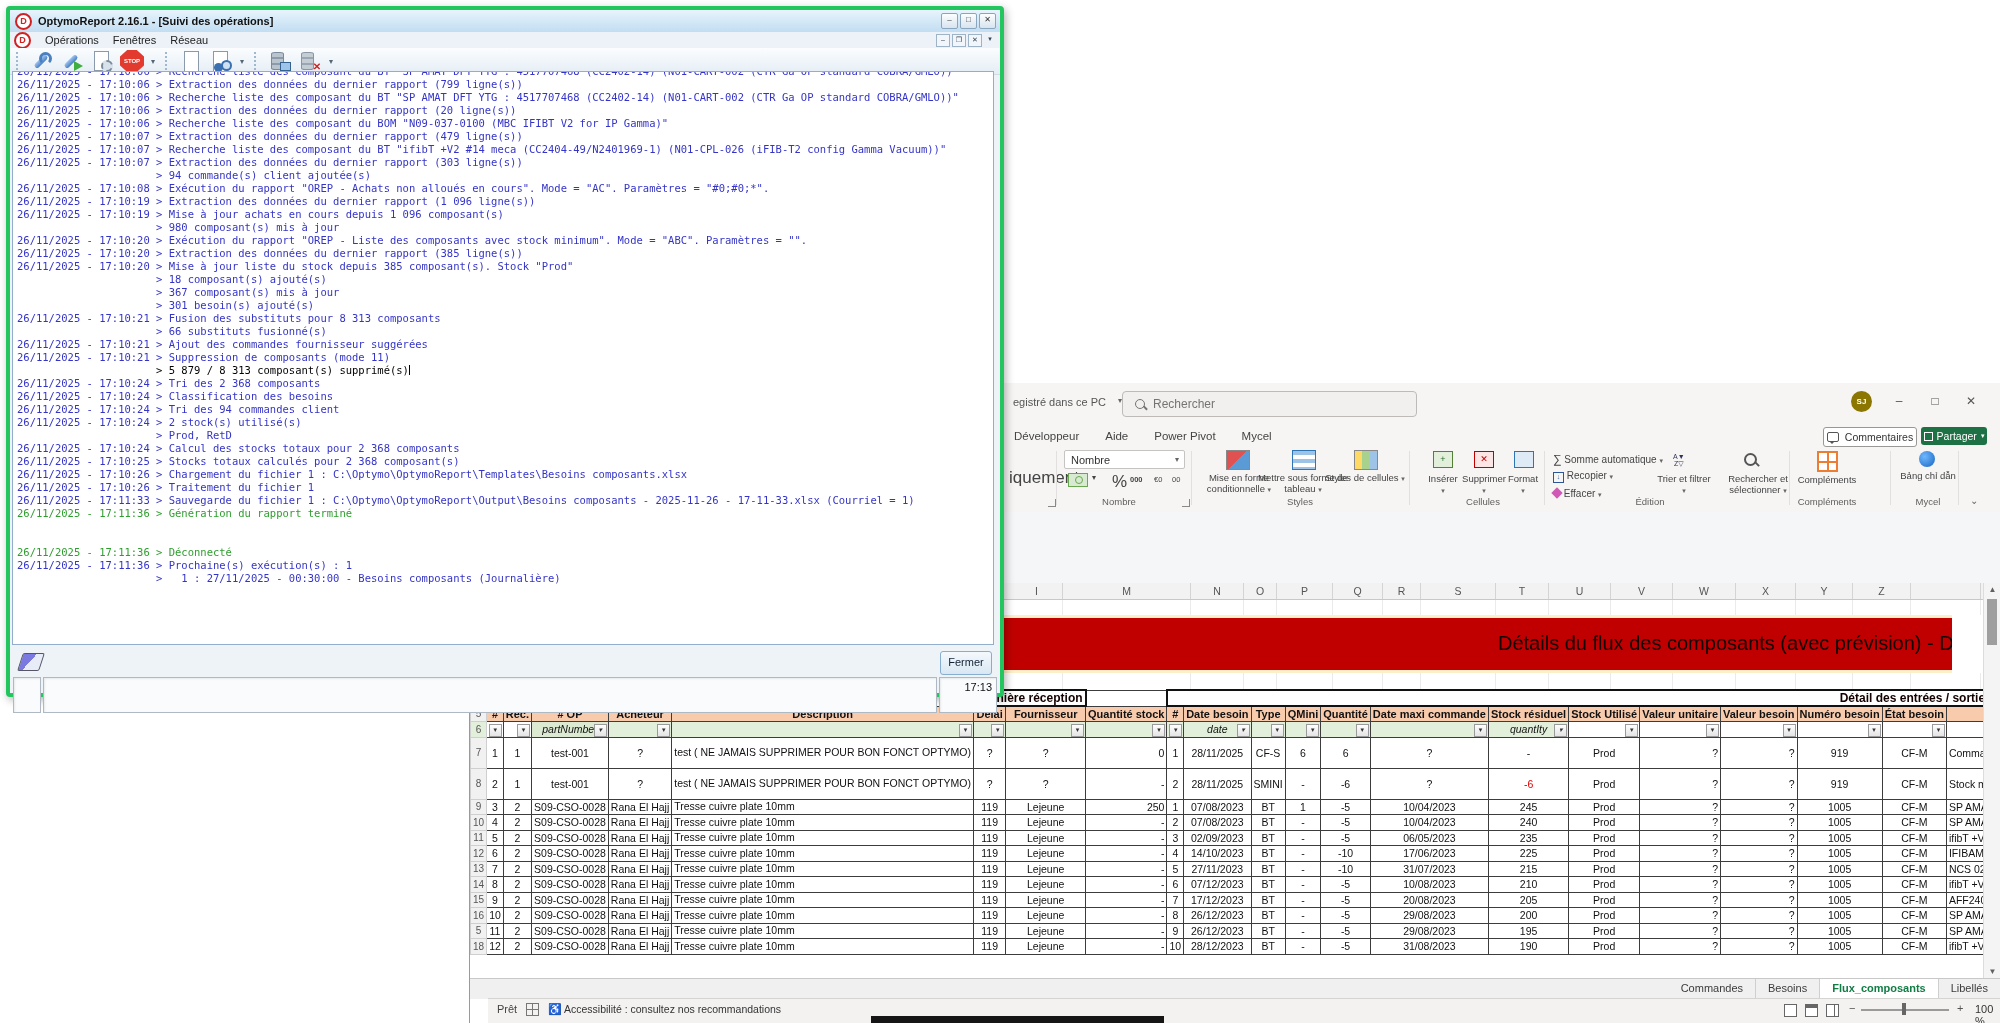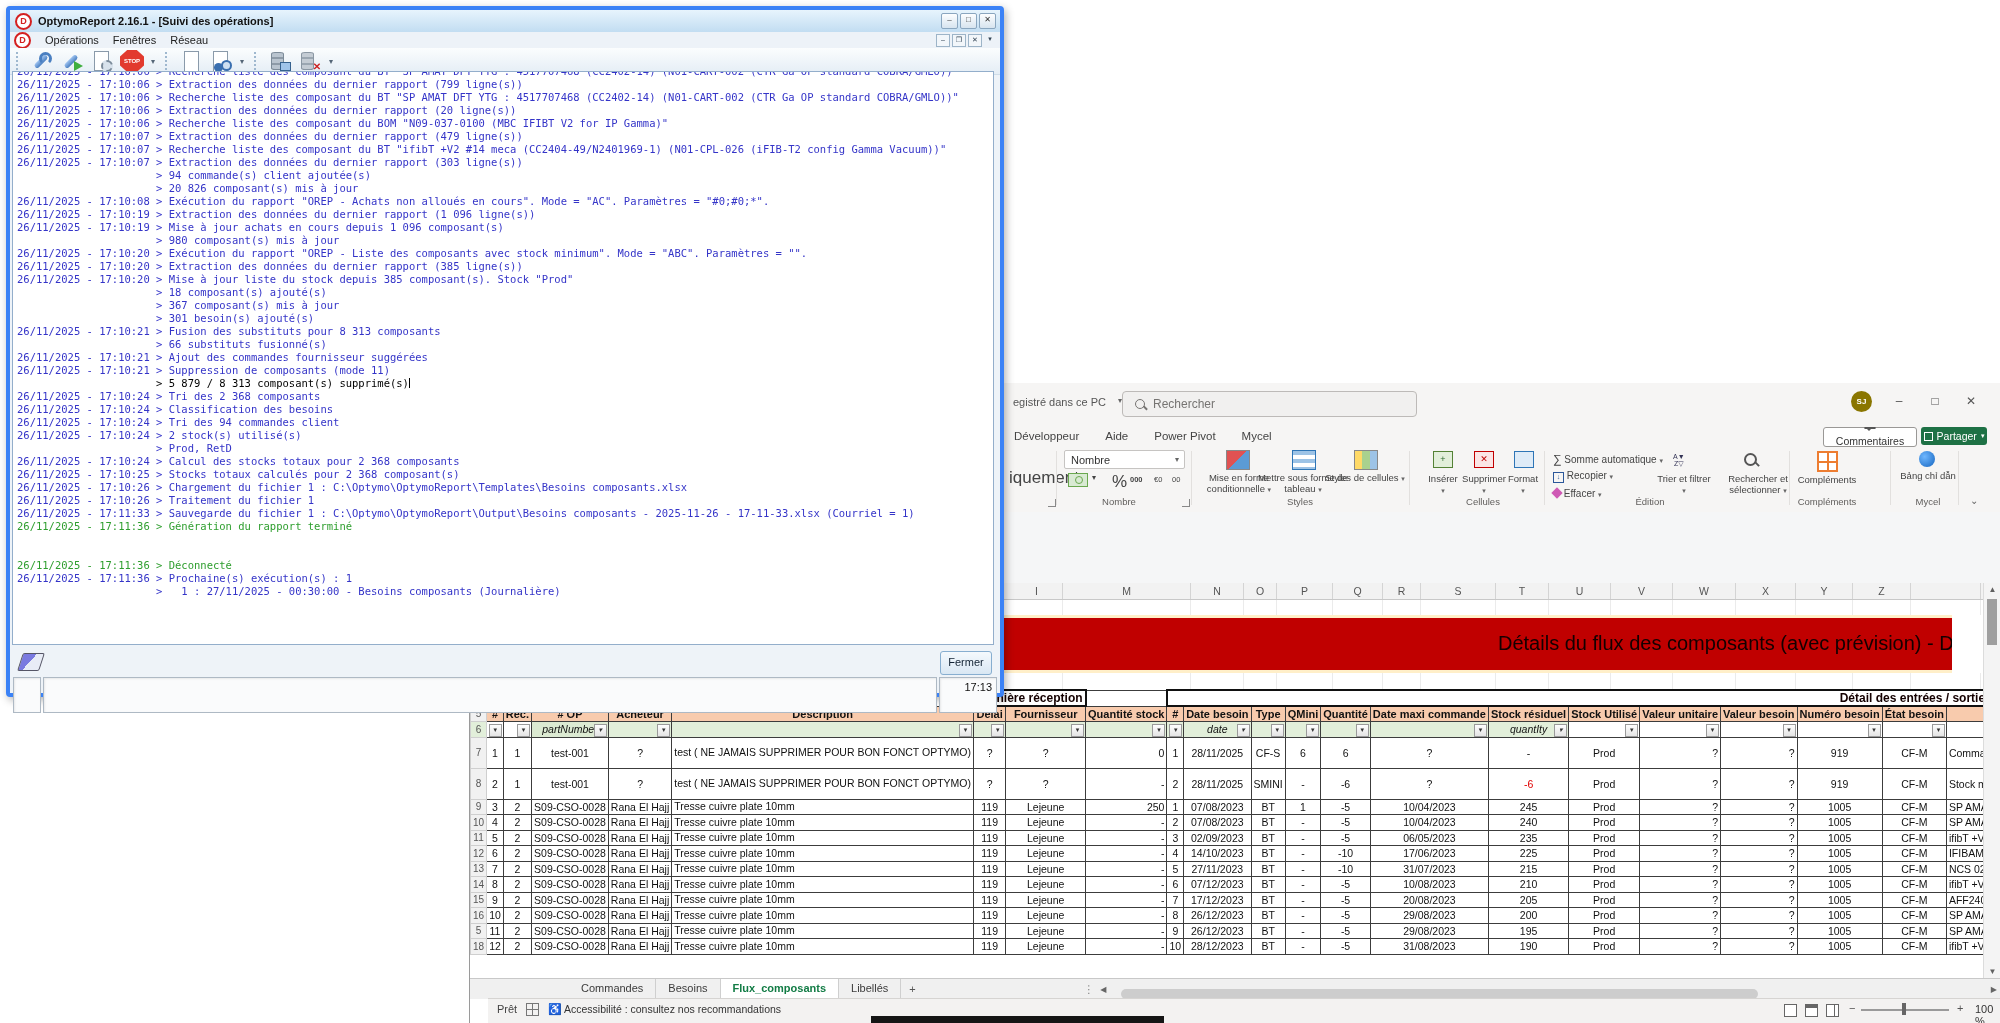--- a/index.html
+++ b/index.html
@@ -1,21 +1,21 @@
 <!DOCTYPE html>
 <html><head>
 <meta charset="utf-8">
 <style>
   html,body{margin:0;padding:0;}
   #screen{position:relative;width:2000px;height:1023px;overflow:hidden;background:#ffffff;
           font-family:"Liberation Sans",sans-serif;color:#222;}
 
   
   #optymo{position:absolute;left:6px;top:6px;width:998px;height:691px;background:#eef3f8;
-          border:4px solid #3b82f6;border-radius:4px;box-shadow:2px 3px 8px rgba(0,0,0,.3);z-index:100;box-sizing:border-box;}
+          border:4px solid #22c55e;border-radius:4px;box-shadow:2px 3px 8px rgba(0,0,0,.3);z-index:100;box-sizing:border-box;}
   .op-titlebar{position:absolute;left:0;top:0;right:0;height:22px;
       background:linear-gradient(#e7f4fd,#c2ddf2);display:flex;align-items:center;border-bottom:1px solid #b4d2ea;}
   .op-title{font-size:11px;font-weight:bold;color:#111;margin-left:6px;}
   .dicon{width:13px;height:13px;border-radius:50%;background:#fff;border:2px solid #d42020;
       color:#d42020;font-weight:bold;font-size:9px;line-height:13px;text-align:center;display:inline-block;margin-left:5px;flex:none;}
   .dicon::before{content:"D";}
   .op-ctrls{position:absolute;right:4px;top:3px;display:flex;gap:2px;}
   .op-btn{width:15px;height:14px;background:linear-gradient(#fdfeff,#d7e4ef);border:1px solid #8aa6bf;border-radius:2px;
       font-size:8px;line-height:12px;text-align:center;color:#333;}
   .op-menubar{position:absolute;left:0;top:22px;right:0;height:16px;background:#edf2f8;display:flex;align-items:center;border-bottom:1px solid #dbe6f0;}
@@ -68,21 +68,21 @@
   .search-box{position:absolute;left:652px;top:8px;width:293px;height:24px;background:#f1f0ef;border:1px solid #bdbab8;border-radius:4px;
       font-size:12px;color:#767472;display:flex;align-items:center;}
   .search-icon{width:8px;height:8px;border:1.5px solid #767472;border-radius:50%;margin:0 8px 0 12px;position:relative;}
   .search-icon::after{content:"";position:absolute;left:7px;top:7px;width:5px;height:1.5px;background:#767472;transform:rotate(45deg);}
   .avatar{position:absolute;left:1381px;top:8px;width:21px;height:21px;border-radius:50%;background:#8a7600;color:#fff;
       font-size:8px;font-weight:bold;text-align:center;line-height:21px;}
   .xl-ctrl{position:absolute;top:0;width:34px;height:36px;font-size:12px;color:#555;text-align:center;line-height:36px;}
   .xl-ribbontabs{position:absolute;left:0;top:42px;right:0;height:22px;background:#f6f5f4;display:flex;align-items:center;padding-left:544px;box-sizing:border-box;}
   .rtab{font-size:11.5px;color:#444;margin-right:26px;}
   .comments-btn{position:absolute;left:1353px;top:2px;width:92px;height:18px;border:1px solid #9a9896;border-radius:3px;background:#fff;
-      font-size:10.5px;color:#333;display:flex;align-items:center;justify-content:center;gap:6px;flex-direction:column;}
+      font-size:10.5px;color:#333;display:flex;align-items:center;justify-content:center;gap:6px;}
   .bubble-icon{width:10px;height:8px;border:1px solid #555;border-radius:2px;position:relative;}
   .bubble-icon::after{content:"";position:absolute;left:1px;bottom:-3px;border-left:3px solid transparent;border-right:3px solid transparent;border-top:3px solid #555;}
   .share-btn{position:absolute;left:1451px;top:2px;width:66px;height:18px;background:#1e7145;border-radius:3px;color:#fff;
       font-size:10.5px;display:flex;align-items:center;justify-content:center;gap:4px;}
   .share-icon{width:7px;height:7px;border:1px solid #fff;}
   .xl-ribbon{position:absolute;left:0;top:64px;right:0;height:65px;background:#f6f5f4;border-bottom:1px solid #dddbd9;font-size:10px;color:#444;}
   .rsep{position:absolute;top:4px;width:1px;height:54px;background:#e2e0de;}
   .grp-label{position:absolute;top:49px;font-size:9.5px;color:#605e5c;text-align:center;}
   .launcher{position:absolute;width:7px;height:7px;border-right:1.5px solid #888;border-bottom:1.5px solid #888;}
   .nmb-select{position:absolute;left:594px;top:3px;width:121px;height:19px;background:#fff;border:1px solid #c6c4c2;border-radius:2px;
@@ -145,21 +145,21 @@
   td.al{text-align:left;} td.ac{text-align:center;} td.ar{text-align:right;padding-right:6px;}
   td.wrap{white-space:normal;line-height:13px;}
   td.neg{color:#e00000;}
   tr.grp-top td{border-top:2px solid #111;}
 
   
   #vscroll{position:absolute;left:1513px;top:200px;width:17px;height:395px;background:#f4f4f4;border-left:1px solid #dcdcdc;z-index:20;}
   #vscroll .up{position:absolute;top:2px;left:0;right:0;text-align:center;font-size:8px;color:#606060;}
   #vscroll .thumb{position:absolute;left:3px;top:16px;width:10px;height:46px;background:#9f9f9f;}
   #vscroll .down{position:absolute;bottom:2px;left:0;right:0;text-align:center;font-size:8px;color:#606060;}
-  #tabrow{position:absolute;left:0;top:595px;right:0;height:20px;background:#f0f0f0;border-top:1px solid #c8c8c8;display:flex;align-items:center;font-size:11px;}
+  #tabrow{position:absolute;left:0;top:595px;right:0;height:20px;background:#f0f0f0;border-top:1px solid #c8c8c8;display:flex;align-items:flex-end;font-size:11px;flex-direction:column;}
   #tabrow .spacer{width:99px;flex:none;}
   .stab{padding:0 12px;line-height:19px;color:#3b3b3b;border-right:1px solid #cfcfcf;}
   .stab.active{background:#fff;color:#127c45;font-weight:bold;border-bottom:2px solid #127c45;box-sizing:border-box;}
   .newsheet{width:22px;text-align:center;line-height:19px;color:#555;}
   .tab-dots{margin-left:160px;line-height:19px;color:#888;}
   .hs-left{margin-left:6px;line-height:19px;font-size:8px;color:#666;}
   .hs-track{flex:1;margin:5px 4px;background:#f0f0f0;position:relative;}
   .hs-thumb{position:absolute;left:10px;top:0;width:637px;height:10px;background:#cdcdcd;border-radius:5px;}
   .hs-right{line-height:19px;font-size:8px;color:#666;margin-right:4px;}
   #statusbar{position:absolute;left:18px;top:615px;right:0;height:25px;background:#f3f2f1;border-top:1px solid #d6d4d2;font-size:11px;color:#444;}
@@ -819,21 +819,20 @@
     <div id="log">
         <div class="log-line blue clipped">26/11/2025 - 17:10:06 &gt; Recherche liste des composant du BT "SP AMAT DFT YTG : 4517707468 (CC2402-14) (N01-CART-002 (CTR Ga OP standard COBRA/GMLO))"</div>
         <div class="log-line blue">26/11/2025 - 17:10:06 &gt; Extraction des données du dernier rapport (799 ligne(s))</div>
         <div class="log-line blue">26/11/2025 - 17:10:06 &gt; Recherche liste des composant du BT "SP AMAT DFT YTG : 4517707468 (CC2402-14) (N01-CART-002 (CTR Ga OP standard COBRA/GMLO))"</div>
         <div class="log-line blue">26/11/2025 - 17:10:06 &gt; Extraction des données du dernier rapport (20 ligne(s))</div>
         <div class="log-line blue">26/11/2025 - 17:10:06 &gt; Recherche liste des composant du BOM "N09-037-0100 (MBC IFIBT V2 for IP Gamma)"</div>
         <div class="log-line blue">26/11/2025 - 17:10:07 &gt; Extraction des données du dernier rapport (479 ligne(s))</div>
         <div class="log-line blue">26/11/2025 - 17:10:07 &gt; Recherche liste des composant du BT "ifibT +V2 #14 meca (CC2404-49/N2401969-1) (N01-CPL-026 (iFIB-T2 config Gamma Vacuum))"</div>
         <div class="log-line blue">26/11/2025 - 17:10:07 &gt; Extraction des données du dernier rapport (303 ligne(s))</div>
         <div class="log-line blue">                      &gt; 94 commande(s) client ajoutée(s)</div>
-        <div class="log-line blue">                      &gt; 20 826 composant(s) mis à jour</div>
         <div class="log-line blue">26/11/2025 - 17:10:08 &gt; Exécution du rapport "OREP - Achats non alloués en cours". Mode = "AC". Paramètres = "#0;#0;*".</div>
         <div class="log-line blue">26/11/2025 - 17:10:19 &gt; Extraction des données du dernier rapport (1 096 ligne(s))</div>
         <div class="log-line blue">26/11/2025 - 17:10:19 &gt; Mise à jour achats en cours depuis 1 096 composant(s)</div>
         <div class="log-line blue">                      &gt; 980 composant(s) mis à jour</div>
         <div class="log-line blue">26/11/2025 - 17:10:20 &gt; Exécution du rapport "OREP - Liste des composants avec stock minimum". Mode = "ABC". Paramètres = "".</div>
         <div class="log-line blue">26/11/2025 - 17:10:20 &gt; Extraction des données du dernier rapport (385 ligne(s))</div>
         <div class="log-line blue">26/11/2025 - 17:10:20 &gt; Mise à jour liste du stock depuis 385 composant(s). Stock "Prod"</div>
         <div class="log-line blue">                      &gt; 18 composant(s) ajouté(s)</div>
         <div class="log-line blue">                      &gt; 367 composant(s) mis à jour</div>
         <div class="log-line blue">                      &gt; 301 besoin(s) ajouté(s)</div>

